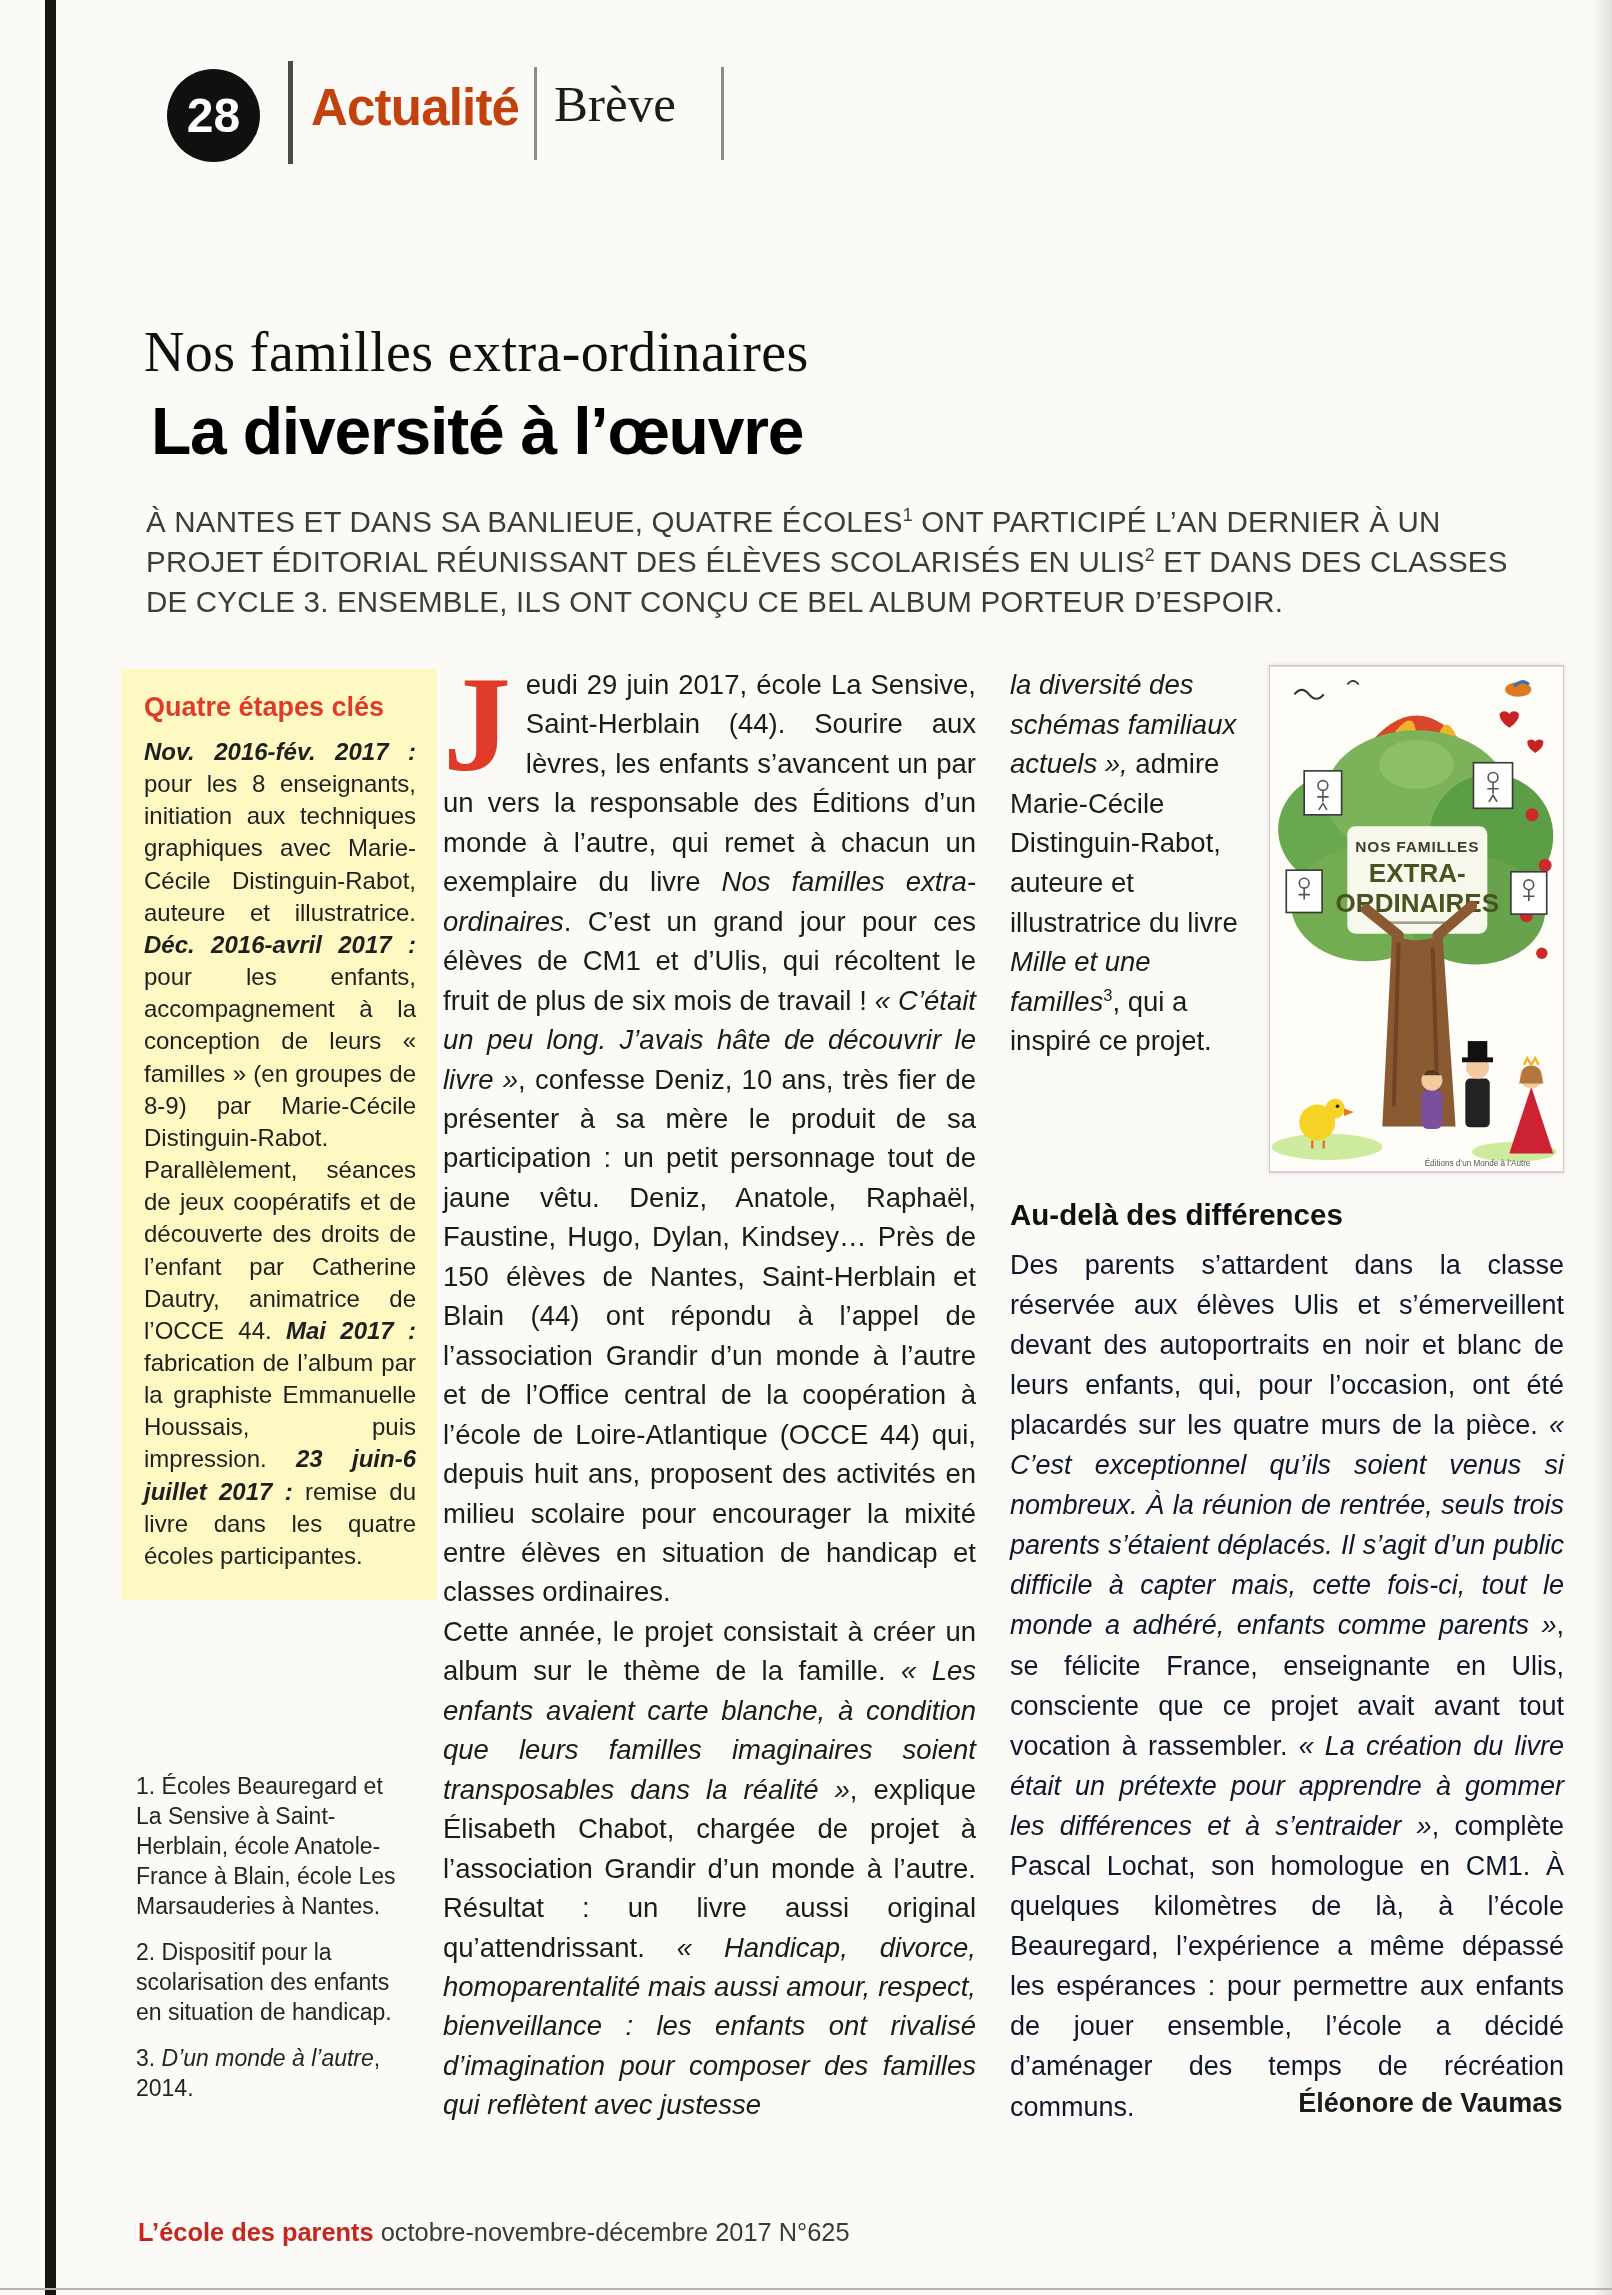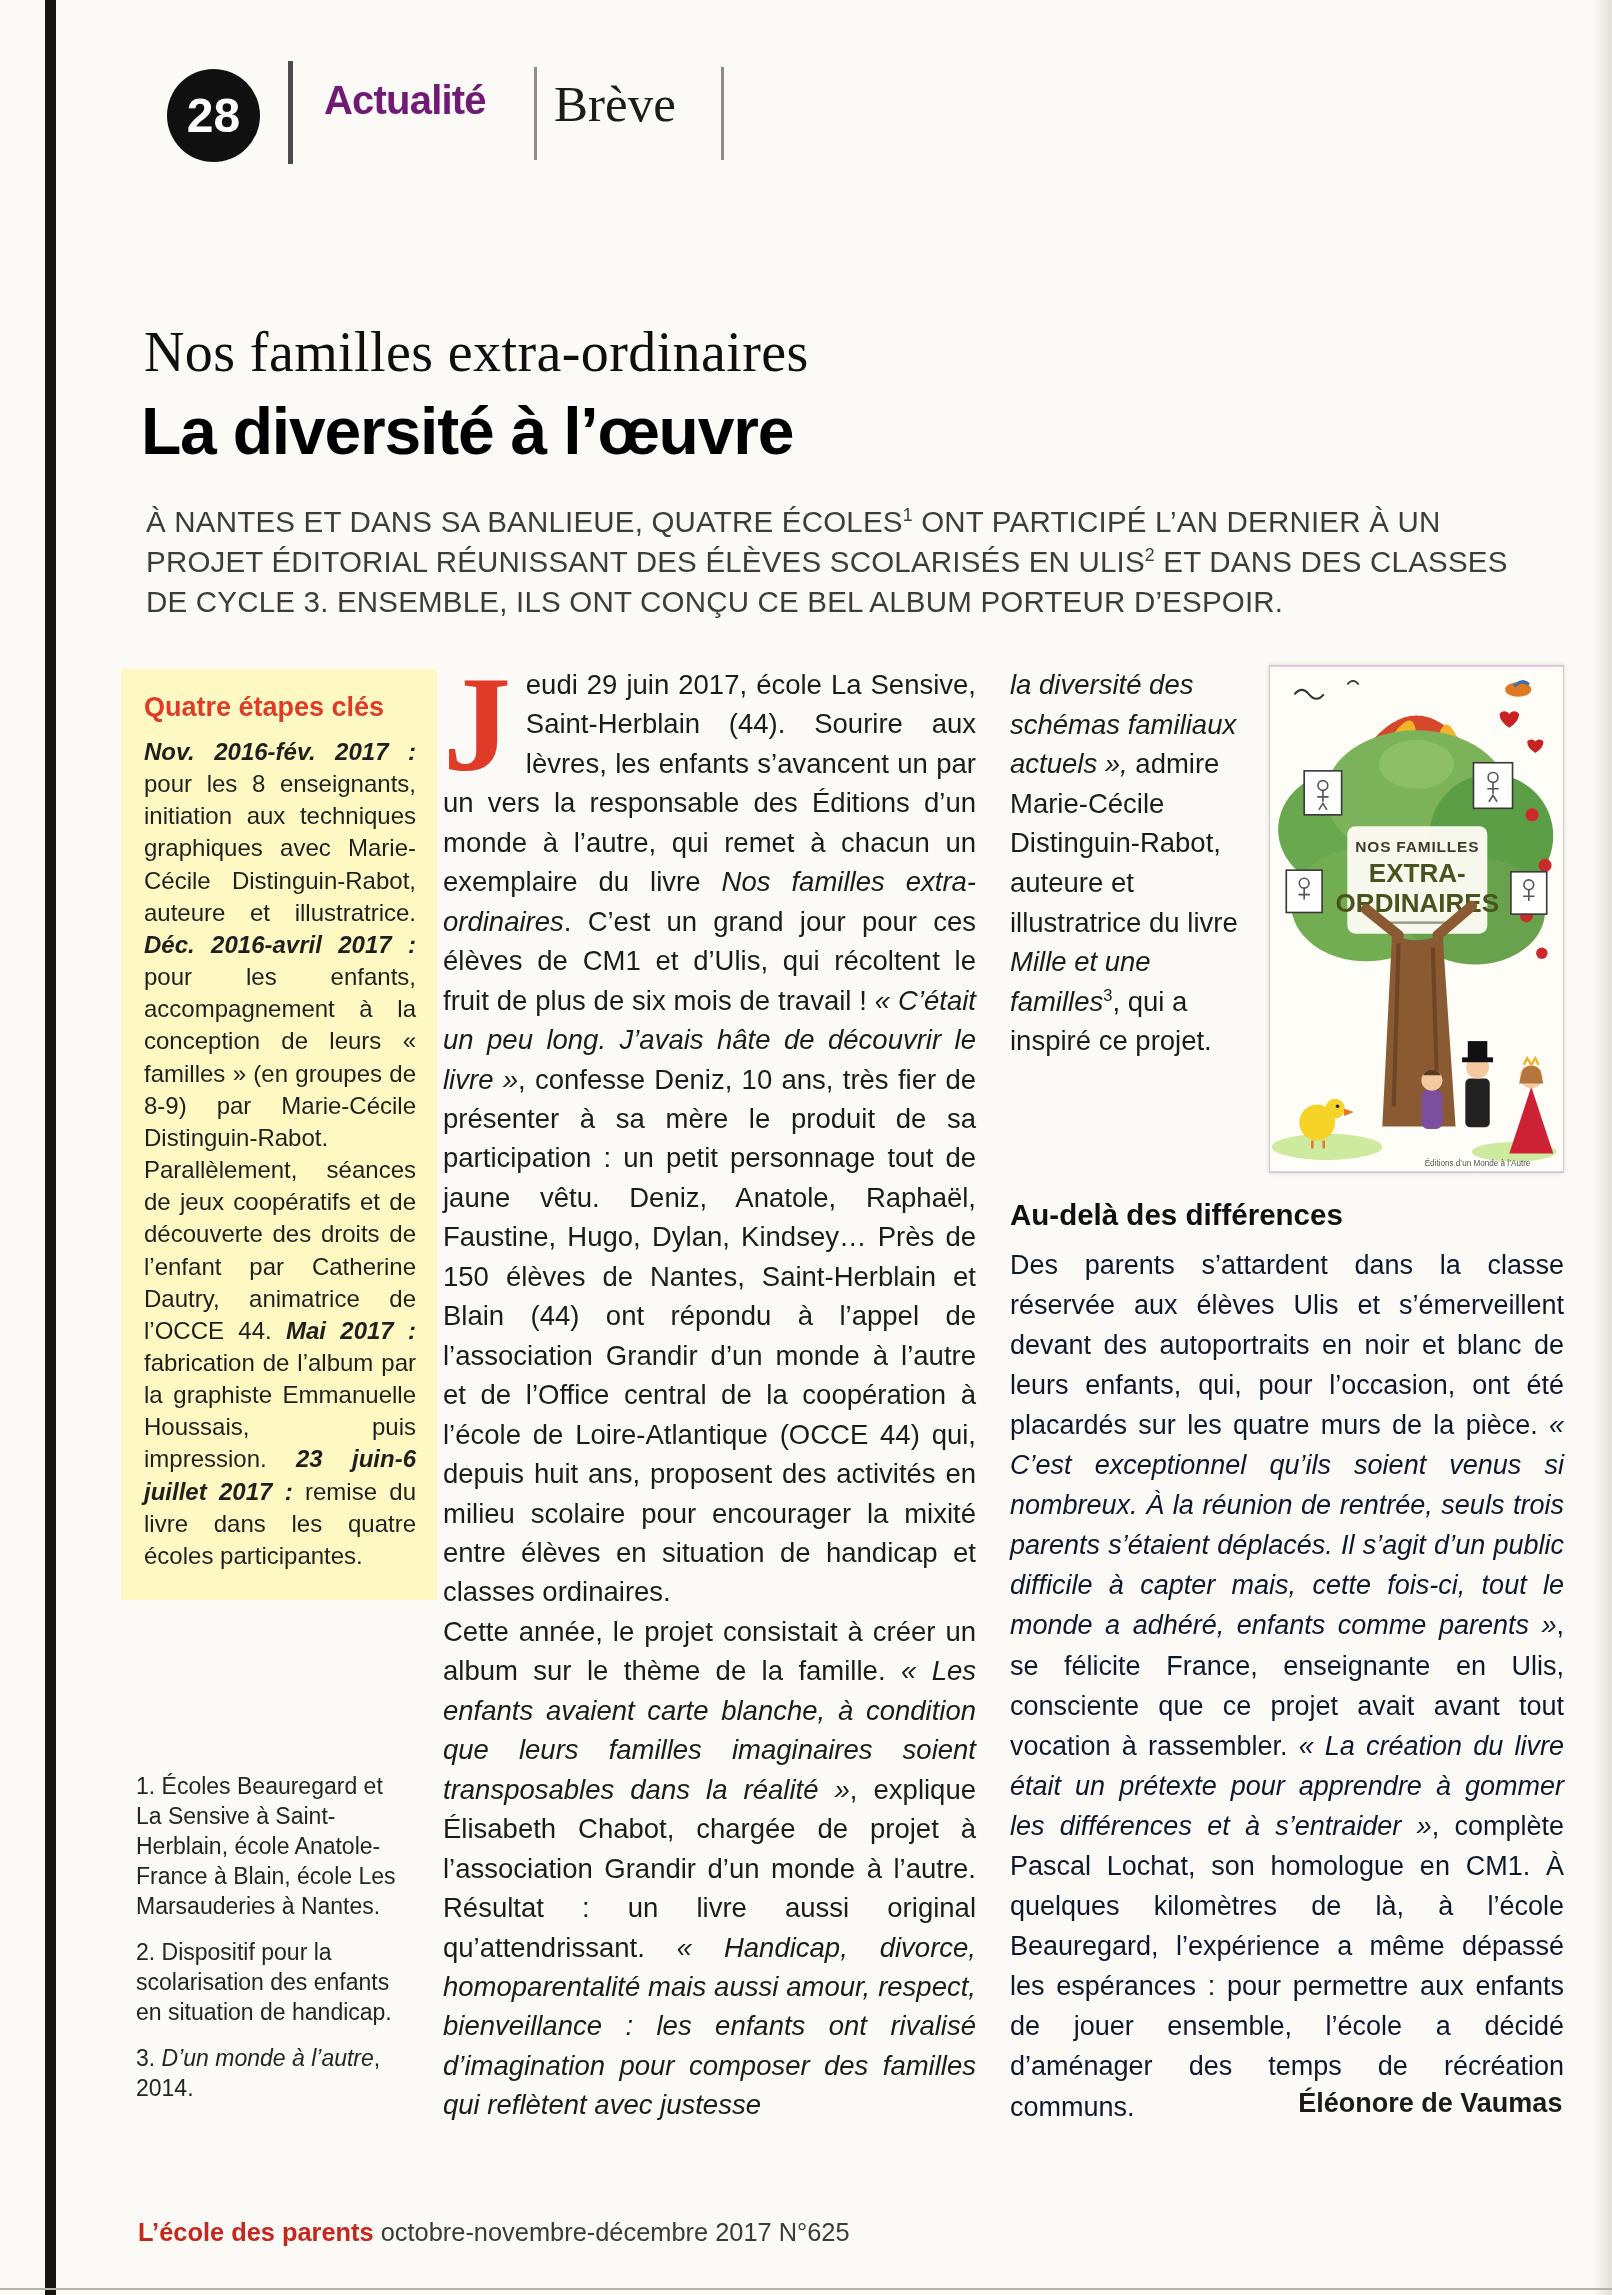--- a/index.html
+++ b/index.html
@@ -18,28 +18,28 @@
                 background:linear-gradient(to right, rgba(0,0,0,0), rgba(60,50,40,.14)); }
   .scan-bottom{ position:absolute; left:0; bottom:4.9px; width:100%; height:2.5px; background:#b7b1a8; }
 
   
   .page-circle { position:absolute; left:167px; top:69px; width:93px; height:93px;
     border-radius:50%; background:#101010; color:#fff; display:flex; align-items:center;
     justify-content:center; font-size:48px; font-weight:700; }
   .hdr-bar1 { position:absolute; left:288px; top:61px; width:4.9px; height:103px; background:#4b4b4b; }
   .hdr-bar2 { position:absolute; left:534px; top:67px; width:2.5px; height:93px; background:#8d8d8d; }
   .hdr-bar3 { position:absolute; left:721px; top:67px; width:2.5px; height:93px; background:#8d8d8d; }
-  .section-label { position:absolute; left:324px; top:78px; font-size:40px; font-weight:700; color:#701a75; letter-spacing:-0.8px; }
+  .section-label { position:absolute; left:311px; top:78px; font-size:51px; font-weight:700; color:#c2410c; letter-spacing:-0.8px; }
   .subsection-label { position:absolute; left:554px; top:75px; font-size:51px;
     font-family:"Liberation Serif", serif; color:#1c1c1c; }
 
   
   .kicker { position:absolute; left:144px; top:320px; font-family:"Liberation Serif", serif;
     font-size:56px; font-weight:400; color:#0f0f0f; letter-spacing:0.4px; }
-  .headline { position:absolute; left:141px; top:393px; font-size:66px; font-weight:700;
+  .headline { position:absolute; left:151px; top:393px; font-size:66px; font-weight:700;
     color:#000; letter-spacing:-1.2px; }
   .standfirst { position:absolute; left:146px; top:502px; width:1387px; font-size:29.5px;
     line-height:1.36; color:#3c3c3c; letter-spacing:0.2px; }
 
   sup { font-size:60%; vertical-align:super; line-height:0; }
   .re-i  { font-style:italic; }
   .re-bi { font-weight:700; font-style:italic; }
 
   
   .sidebar-box { position:absolute; left:121px; top:669px; width:316px;

